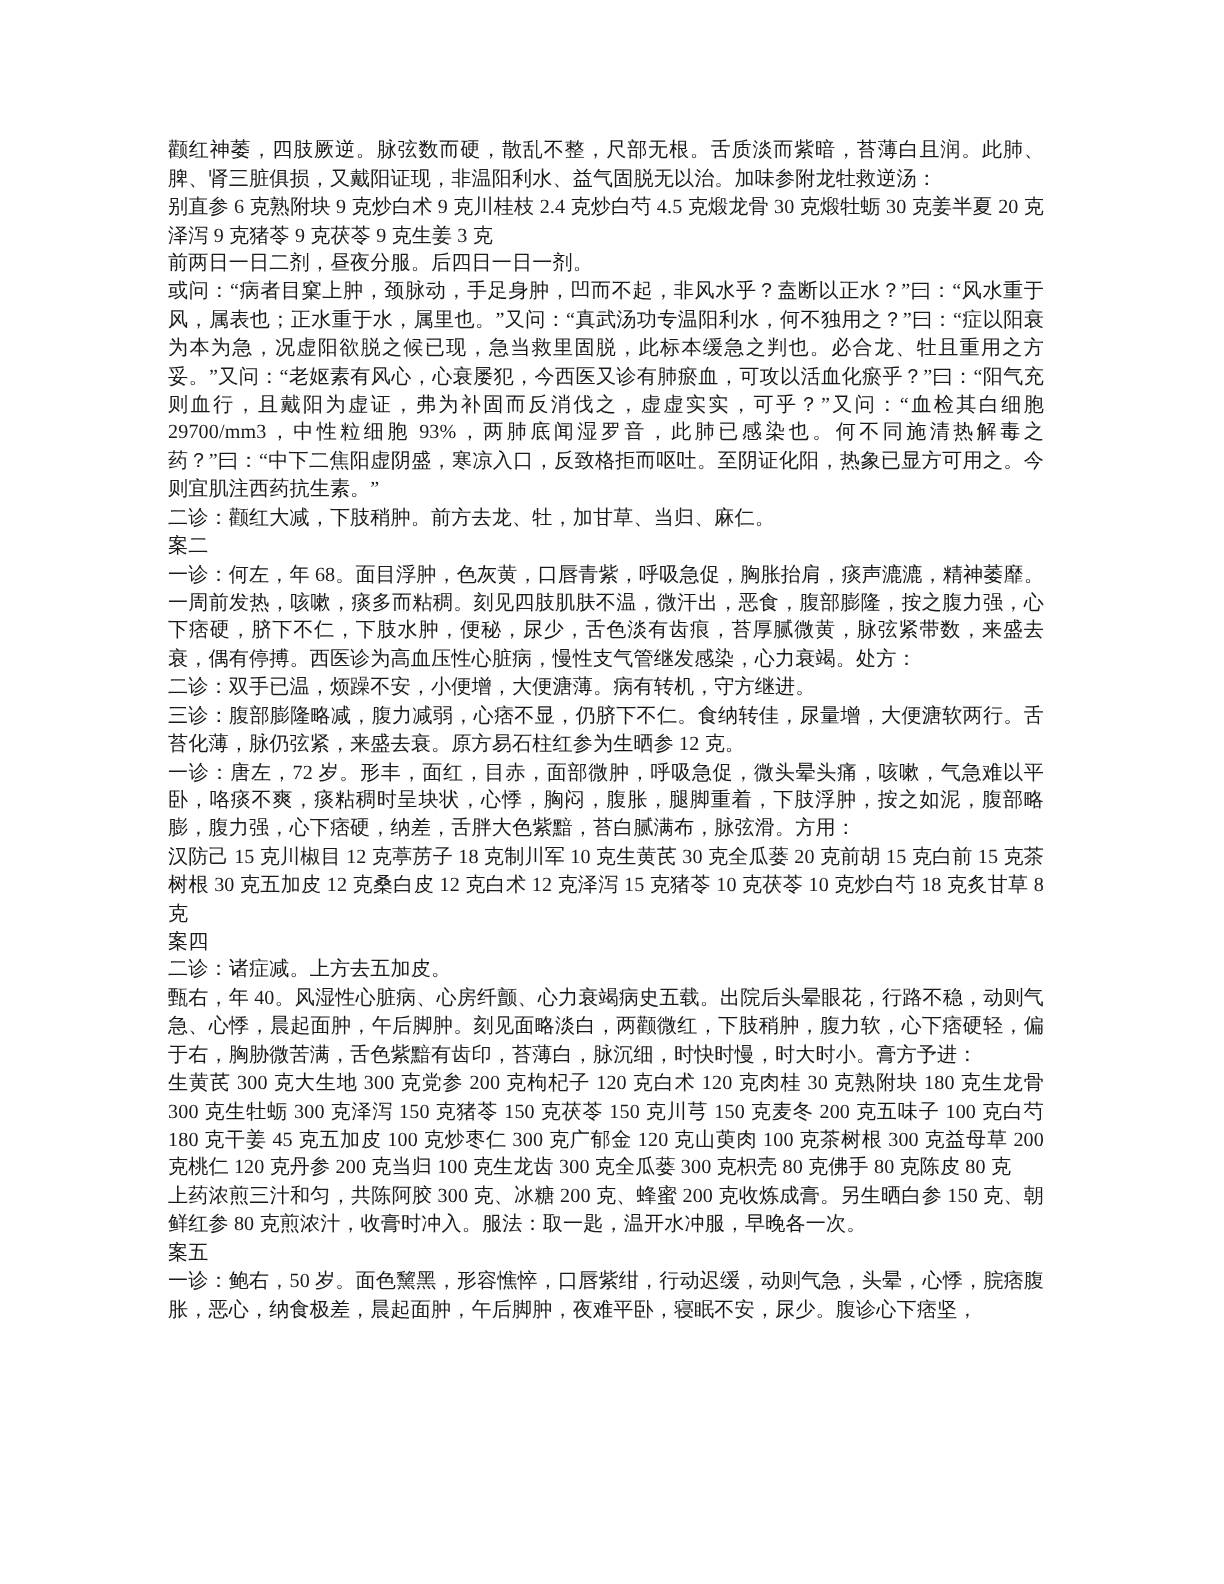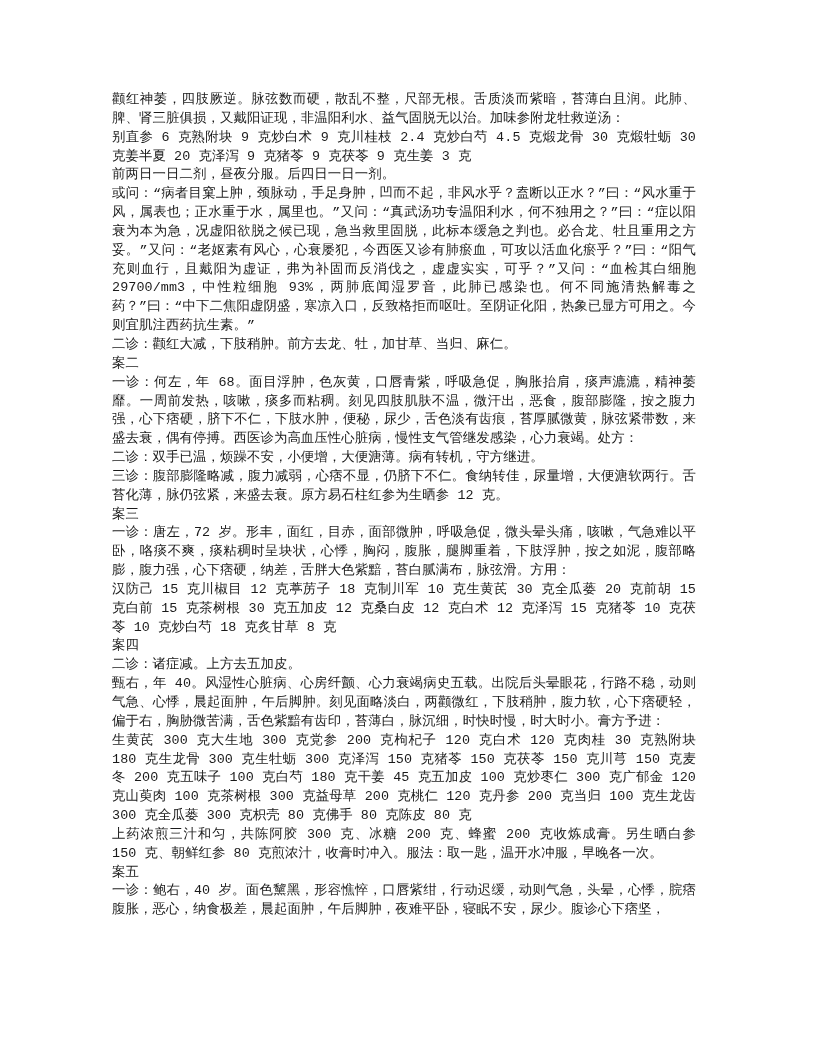--- a/index.html
+++ b/index.html
@@ -2,21 +2,21 @@
 <html><head>
 <meta charset="utf-8">
 <style>
   html, body { margin: 0; padding: 0; background: #ffffff; }
   body { width: 816px; height: 1056px; overflow: hidden; position: relative; }
   .page {
     position: absolute;
     left: 112px;
     top: 91px;
     width: 584px;
-    font-family: Liberation Mono, monospace;
+    font-family: Liberation Serif, serif;
     font-size: 13.4px;
     line-height: 18.85px;
     color: #1a1a1a;
     text-align: justify;
     letter-spacing: 0.1px;
   }
   .p { margin: 0; padding: 0; }
 </style>
 </head>
 <body>
@@ -24,23 +24,22 @@
 <div class="page">
   <p class="p">颧红神萎，四肢厥逆。脉弦数而硬，散乱不整，尺部无根。舌质淡而紫暗，苔薄白且润。此肺、脾、肾三脏俱损，又戴阳证现，非温阳利水、益气固脱无以治。加味参附龙牡救逆汤：</p>
   <p class="p">别直参 6 克熟附块 9 克炒白术 9 克川桂枝 2.4 克炒白芍 4.5 克煅龙骨 30 克煅牡蛎 30 克姜半夏 20 克泽泻 9 克猪苓 9 克茯苓 9 克生姜 3 克</p>
   <p class="p">前两日一日二剂，昼夜分服。后四日一日一剂。</p>
   <p class="p">或问：“病者目窠上肿，颈脉动，手足身肿，凹而不起，非风水乎？盍断以正水？”曰：“风水重于风，属表也；正水重于水，属里也。”又问：“真武汤功专温阳利水，何不独用之？”曰：“症以阳衰为本为急，况虚阳欲脱之候已现，急当救里固脱，此标本缓急之判也。必合龙、牡且重用之方妥。”又问：“老妪素有风心，心衰屡犯，今西医又诊有肺瘀血，可攻以活血化瘀乎？”曰：“阳气充则血行，且戴阳为虚证，弗为补固而反消伐之，虚虚实实，可乎？”又问：“血检其白细胞 29700/mm3，中性粒细胞 93%，两肺底闻湿罗音，此肺已感染也。何不同施清热解毒之药？”曰：“中下二焦阳虚阴盛，寒凉入口，反致格拒而呕吐。至阴证化阳，热象已显方可用之。今则宜肌注西药抗生素。”</p>
   <p class="p">二诊：颧红大减，下肢稍肿。前方去龙、牡，加甘草、当归、麻仁。</p>
   <p class="p">案二</p>
   <p class="p">一诊：何左，年 68。面目浮肿，色灰黄，口唇青紫，呼吸急促，胸胀抬肩，痰声漉漉，精神萎靡。一周前发热，咳嗽，痰多而粘稠。刻见四肢肌肤不温，微汗出，恶食，腹部膨隆，按之腹力强，心下痞硬，脐下不仁，下肢水肿，便秘，尿少，舌色淡有齿痕，苔厚腻微黄，脉弦紧带数，来盛去衰，偶有停搏。西医诊为高血压性心脏病，慢性支气管继发感染，心力衰竭。处方：</p>
   <p class="p">二诊：双手已温，烦躁不安，小便增，大便溏薄。病有转机，守方继进。</p>
   <p class="p">三诊：腹部膨隆略减，腹力减弱，心痞不显，仍脐下不仁。食纳转佳，尿量增，大便溏软两行。舌苔化薄，脉仍弦紧，来盛去衰。原方易石柱红参为生晒参 12 克。</p>
-  <p class="p">案三</p>
   <p class="p">一诊：唐左，72 岁。形丰，面红，目赤，面部微肿，呼吸急促，微头晕头痛，咳嗽，气急难以平卧，咯痰不爽，痰粘稠时呈块状，心悸，胸闷，腹胀，腿脚重着，下肢浮肿，按之如泥，腹部略膨，腹力强，心下痞硬，纳差，舌胖大色紫黯，苔白腻满布，脉弦滑。方用：</p>
   <p class="p">汉防己 15 克川椒目 12 克葶苈子 18 克制川军 10 克生黄芪 30 克全瓜蒌 20 克前胡 15 克白前 15 克茶树根 30 克五加皮 12 克桑白皮 12 克白术 12 克泽泻 15 克猪苓 10 克茯苓 10 克炒白芍 18 克炙甘草 8 克</p>
   <p class="p">案四</p>
   <p class="p">二诊：诸症减。上方去五加皮。</p>
   <p class="p">甄右，年 40。风湿性心脏病、心房纤颤、心力衰竭病史五载。出院后头晕眼花，行路不稳，动则气急、心悸，晨起面肿，午后脚肿。刻见面略淡白，两颧微红，下肢稍肿，腹力软，心下痞硬轻，偏于右，胸胁微苦满，舌色紫黯有齿印，苔薄白，脉沉细，时快时慢，时大时小。膏方予进：</p>
   <p class="p">生黄芪 300 克大生地 300 克党参 200 克枸杞子 120 克白术 120 克肉桂 30 克熟附块 180 克生龙骨 300 克生牡蛎 300 克泽泻 150 克猪苓 150 克茯苓 150 克川芎 150 克麦冬 200 克五味子 100 克白芍 180 克干姜 45 克五加皮 100 克炒枣仁 300 克广郁金 120 克山萸肉 100 克茶树根 300 克益母草 200 克桃仁 120 克丹参 200 克当归 100 克生龙齿 300 克全瓜蒌 300 克枳壳 80 克佛手 80 克陈皮 80 克</p>
   <p class="p">上药浓煎三汁和匀，共陈阿胶 300 克、冰糖 200 克、蜂蜜 200 克收炼成膏。另生晒白参 150 克、朝鲜红参 80 克煎浓汁，收膏时冲入。服法：取一匙，温开水冲服，早晚各一次。</p>
   <p class="p">案五</p>
-  <p class="p">一诊：鲍右，40 岁。面色黧黑，形容憔悴，口唇紫绀，行动迟缓，动则气急，头晕，心悸，脘痞腹胀，恶心，纳食极差，晨起面肿，午后脚肿，夜难平卧，寝眠不安，尿少。腹诊心下痞坚，</p>
+  <p class="p">一诊：鲍右，50 岁。面色黧黑，形容憔悴，口唇紫绀，行动迟缓，动则气急，头晕，心悸，脘痞腹胀，恶心，纳食极差，晨起面肿，午后脚肿，夜难平卧，寝眠不安，尿少。腹诊心下痞坚，</p>
 </div>
 
 </body></html>

